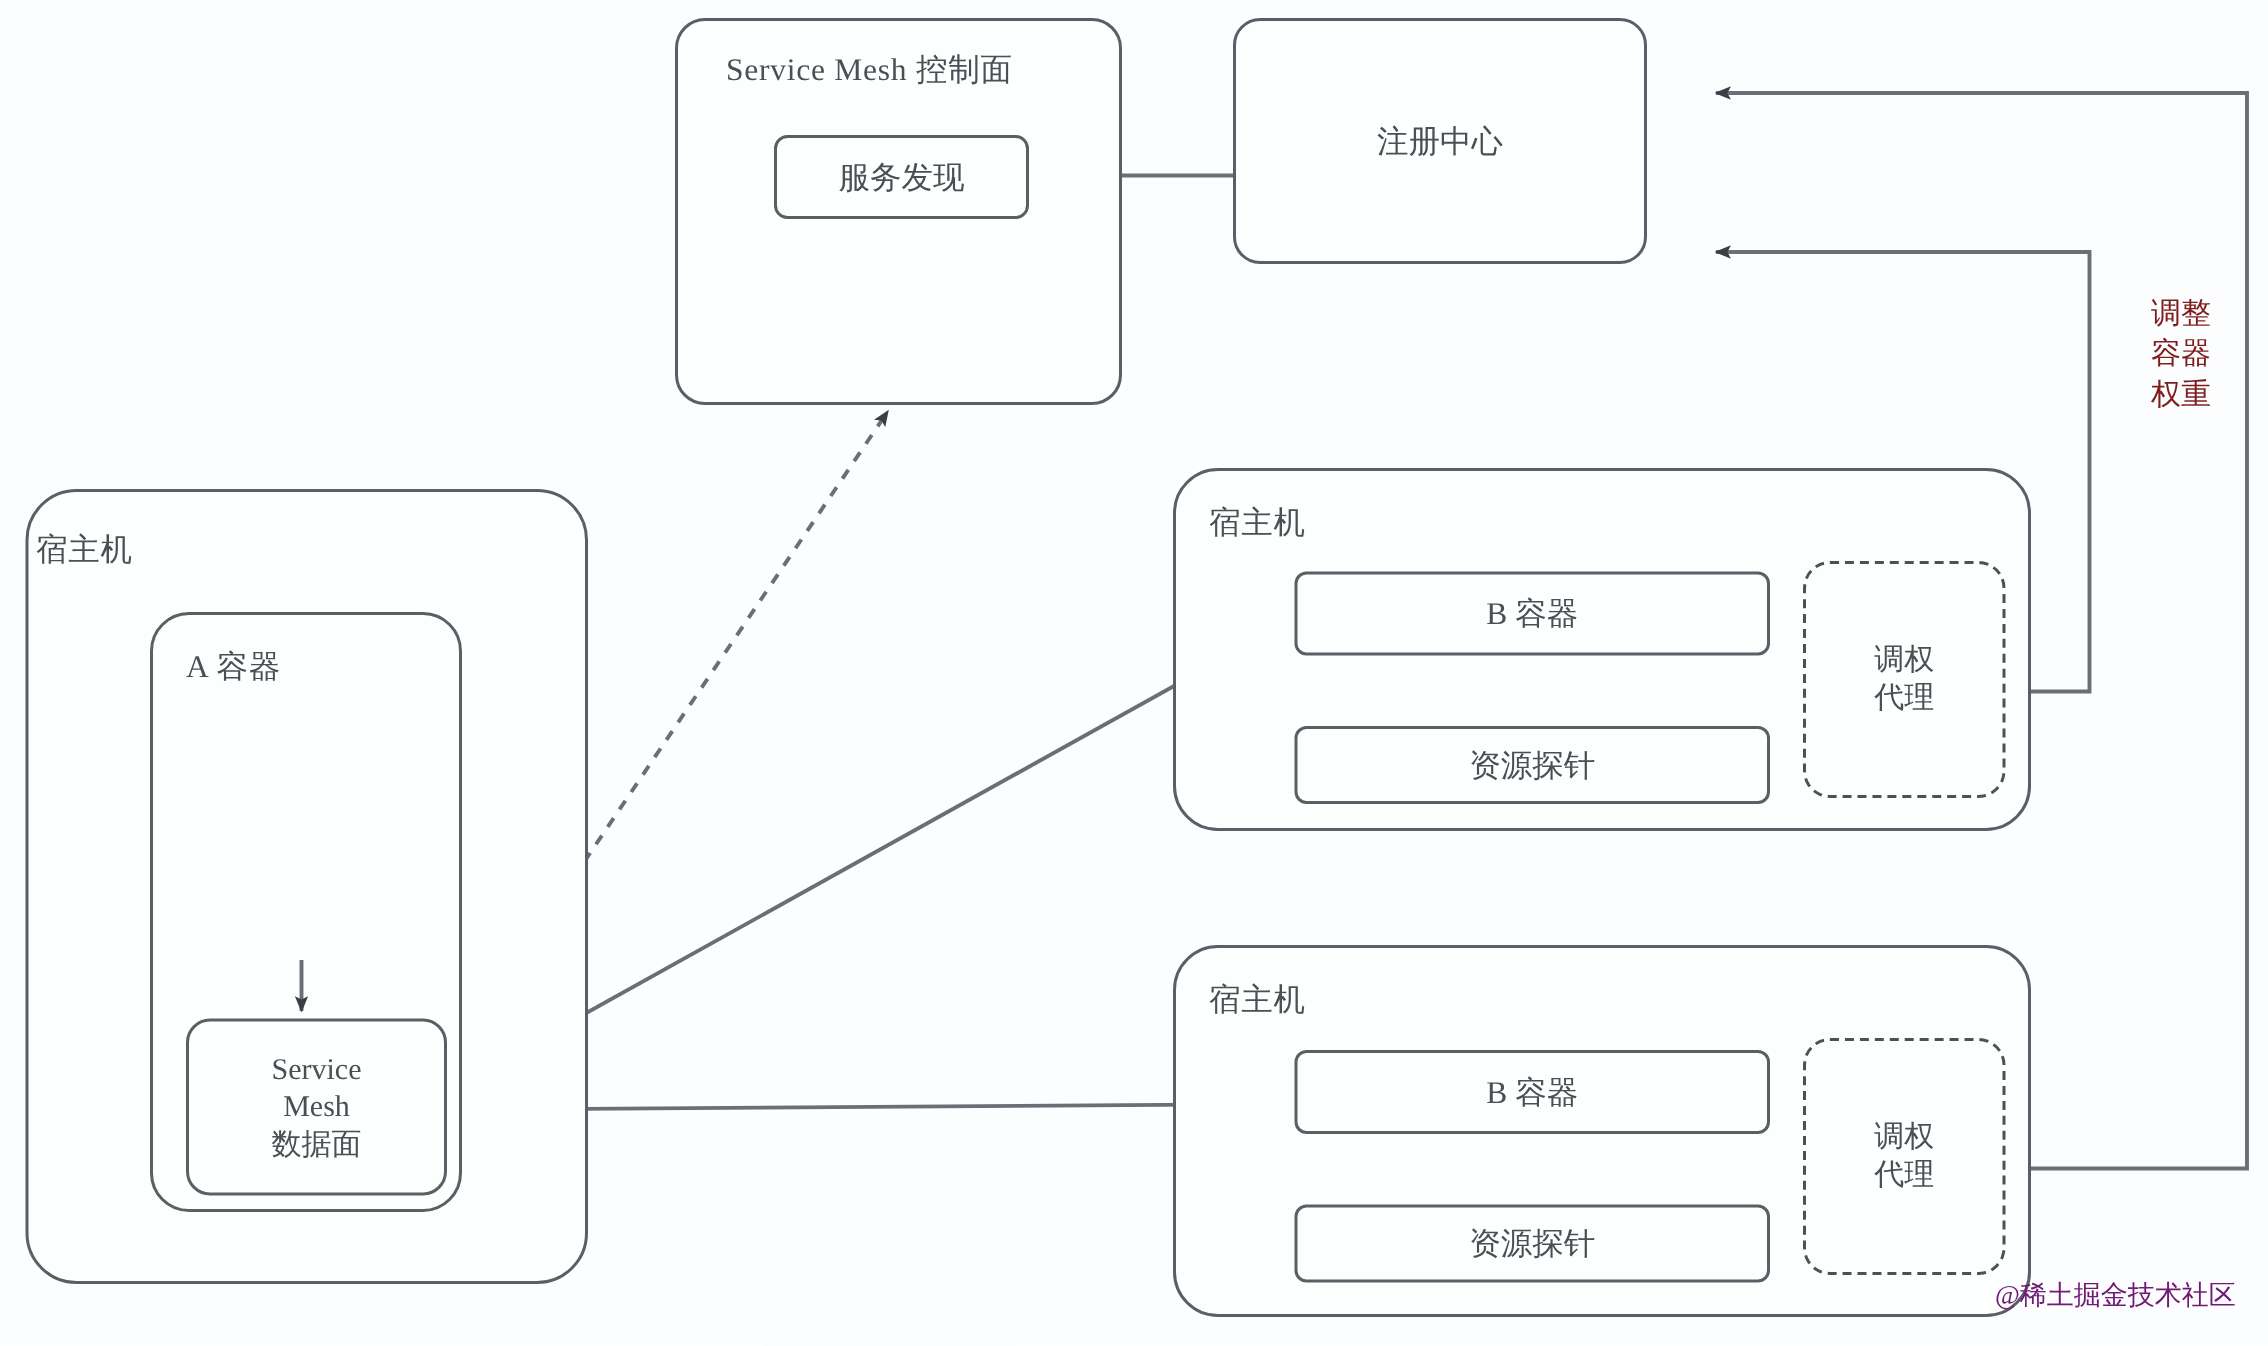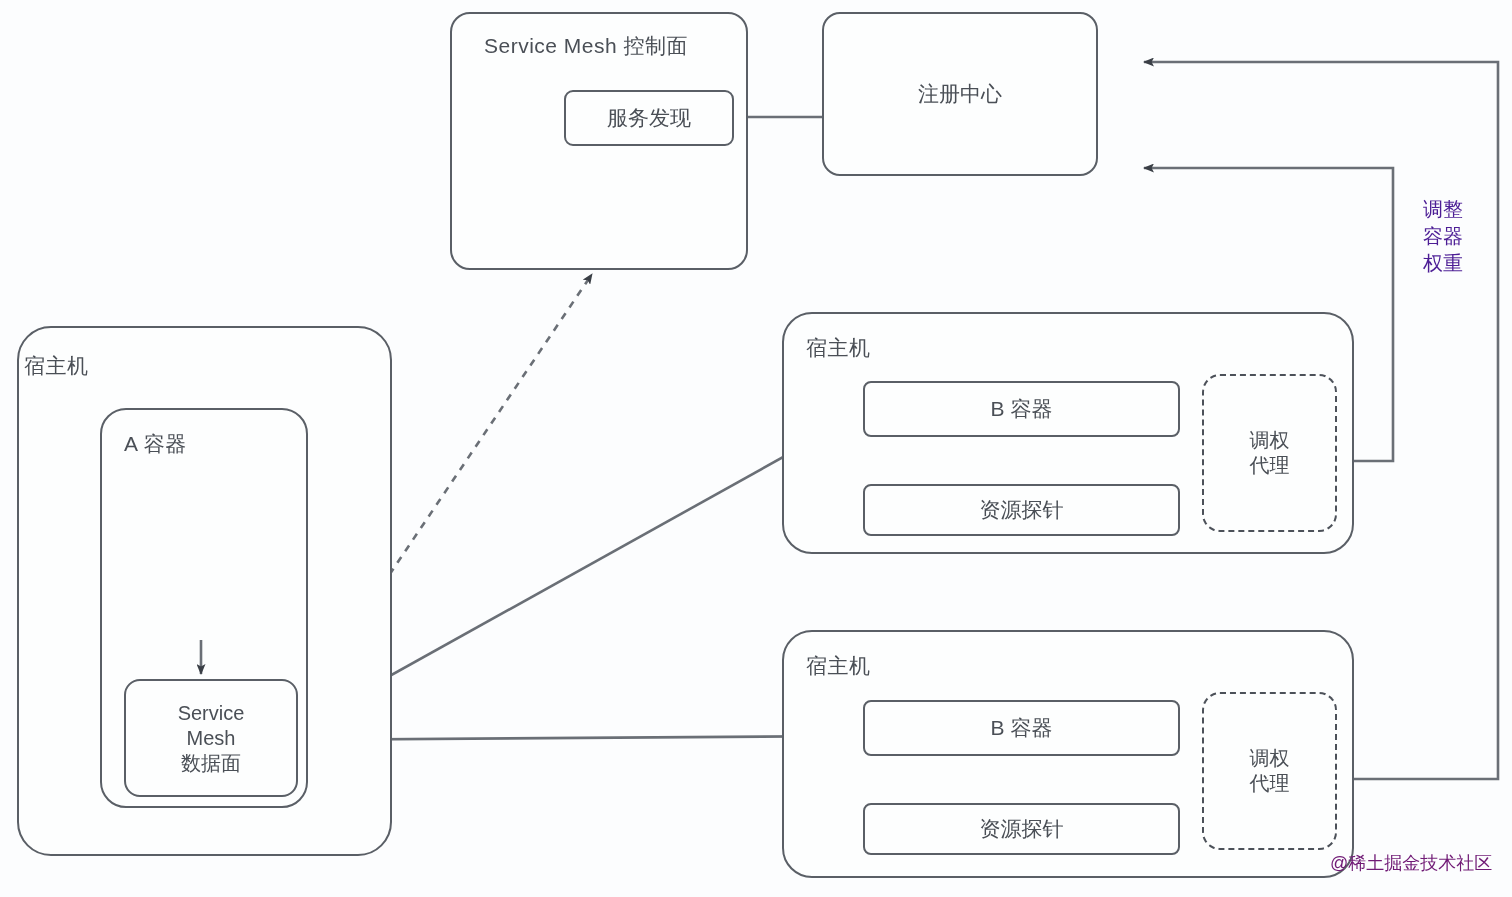--- a/index.html
+++ b/index.html
@@ -5,21 +5,21 @@
   html, body {
     margin: 0;
     padding: 0;
     background: #ffffff;
   }
   #canvas {
     position: relative;
     width: 1512px;
     height: 897px;
     background: #fcfdfe;
-    font-family: Liberation Sans, sans-serif;
+    font-family: Liberation Serif, serif;
     overflow: hidden;
   }
   .node {
     position: absolute;
     box-sizing: border-box;
     background: #fdfefe;
     border: 2px solid #5a5f66;
     display: flex;
     align-items: center;
     justify-content: center;
@@ -42,24 +42,24 @@
   .svg-layer {
     position: absolute;
     left: 0;
     top: 0;
     width: 1512px;
     height: 897px;
     pointer-events: none;
   }
   .side-label {
     position: absolute;
-    color: #4c1d95;
+    color: #7f1d1d;
     font-size: 20px;
     line-height: 1.35;
-    text-align: center;
+    text-align: right;
     white-space: pre-line;
   }
   .watermark {
     position: absolute;
     color: #701a75;
     font-size: 18px;
     white-space: nowrap;
   }
   .t20 { font-size: 20px; }
   .t21 { font-size: 21px; }
@@ -91,21 +91,21 @@
       <path d="M1020,803 L1020,759" marker-end="url(#arrow)"></path>
 
       <path d="M1337,461 L1393,461 L1393,168 L1144,168" marker-end="url(#arrow)"></path>
 
       <path d="M1337,779 L1498,779 L1498,62 L1144,62" marker-end="url(#arrow)"></path>
     </g>
   </svg>
 
   <div class="node" style="left:450px; top:12px; width:298px; height:258px; border-radius:20px; display:block;"></div>
   <div class="group-label" style="left:484px; top:32px;">Service Mesh 控制面</div>
-  <div class="node t21" style="left:516px; top:90px; width:170px; height:56px; border-radius:9px;margin-left:48px;">服务发现</div>
+  <div class="node t21" style="left:516px; top:90px; width:170px; height:56px; border-radius:9px;">服务发现</div>
 
   <div class="node t21" style="left:822px; top:12px; width:276px; height:164px; border-radius:18px;">注册中心</div>
 
   <div class="side-label" style="left:1412px; top:196px; width:62px;">调整
 容器
 权重</div>
 
   <div class="node" style="left:17px; top:326px; width:375px; height:530px; border-radius:34px; display:block;"></div>
   <div class="group-label" style="left:24px; top:352px;">宿主机</div>
 

